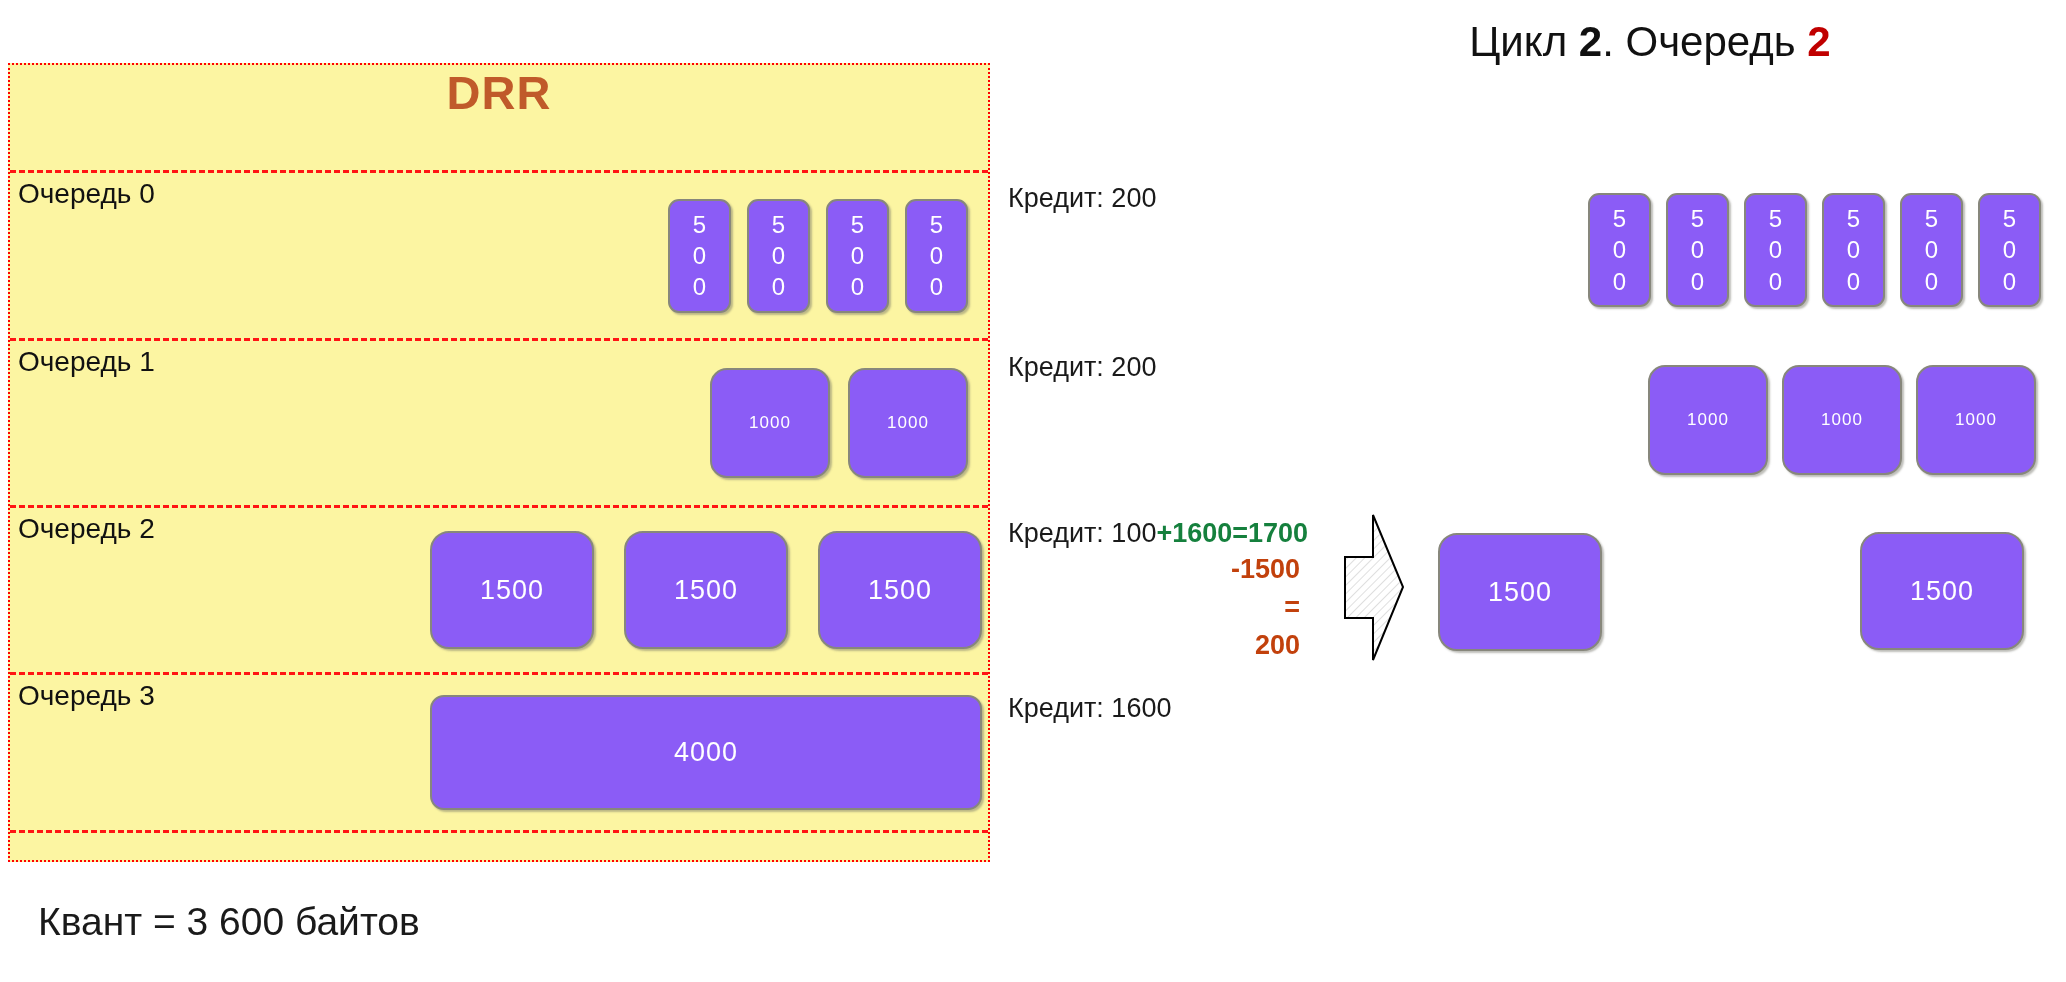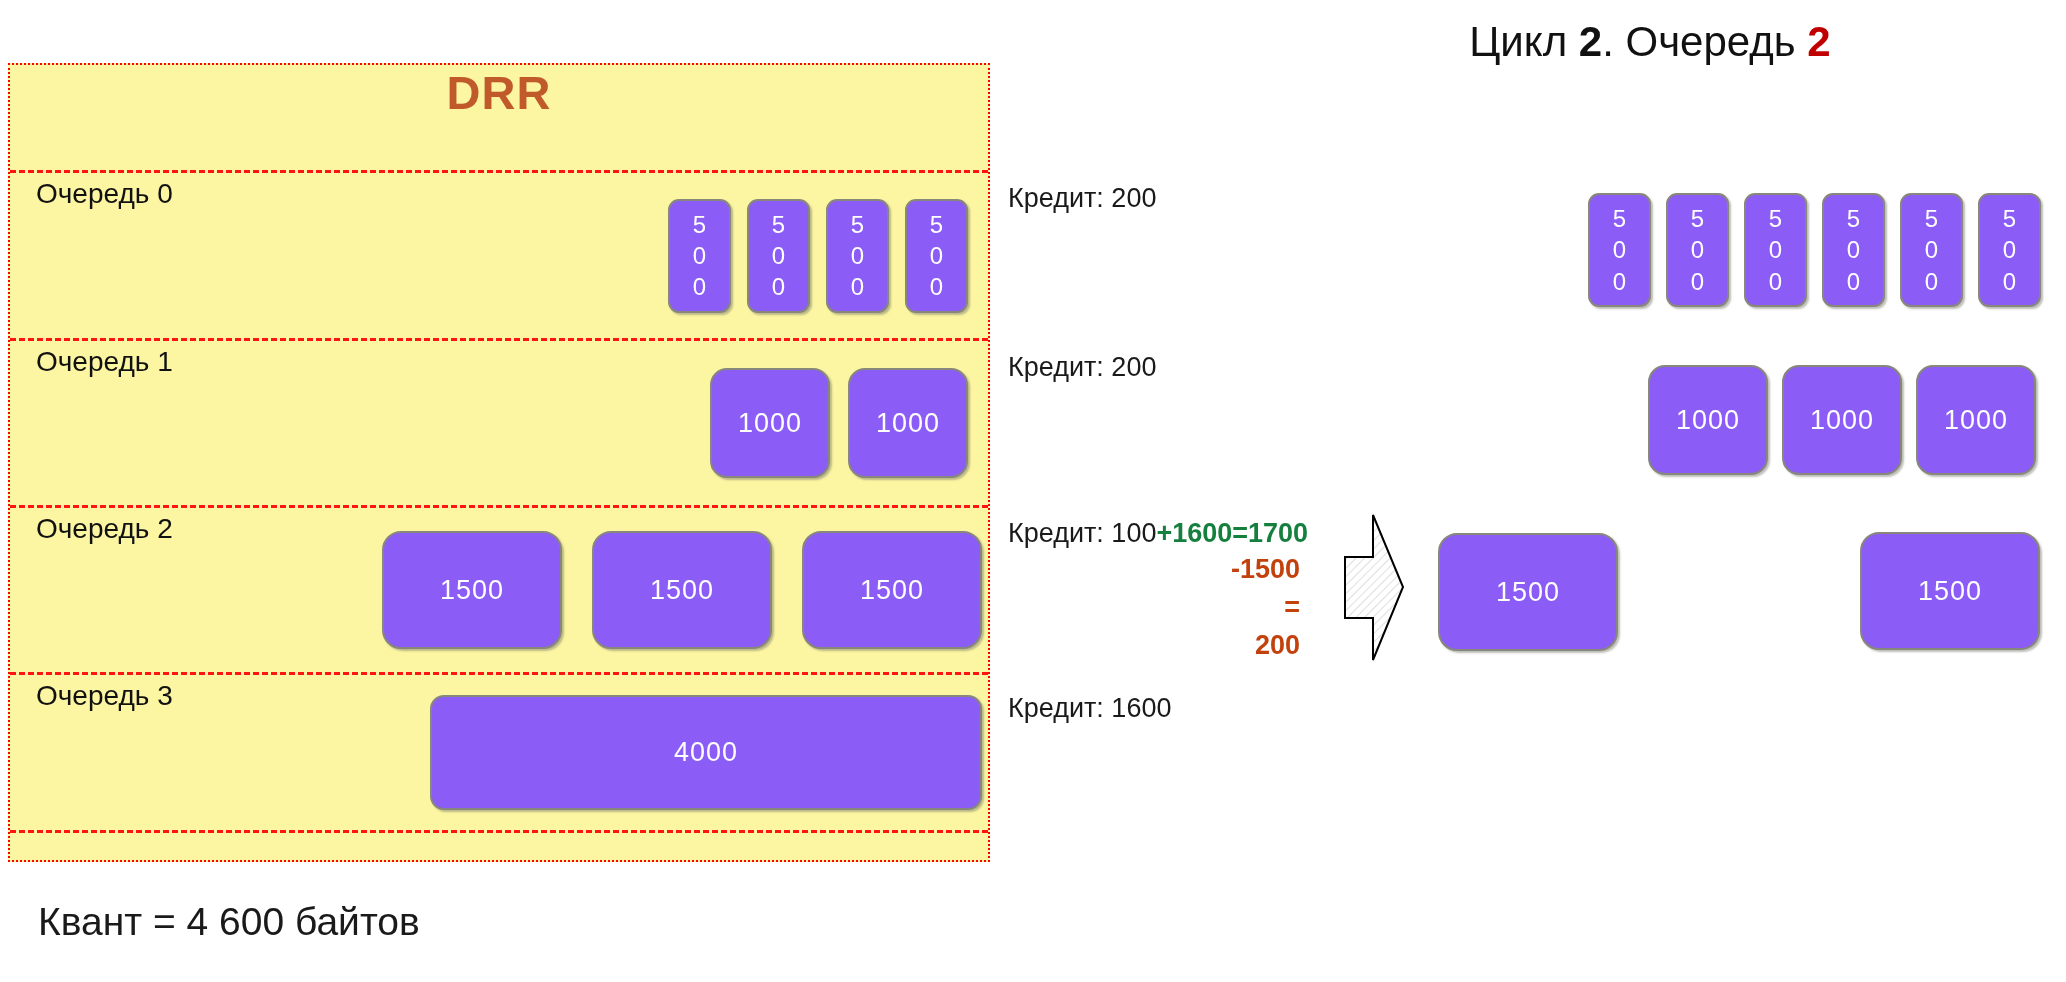--- a/index.html
+++ b/index.html
@@ -8,35 +8,35 @@
   #canvas { position:relative; width:2066px; height:982px; }
 
   
   .drr-box { position:absolute; left:8px; top:63px; width:982px; height:799px;
              background:#FCF5A2; border:2px dotted #FF0000; display:flex; flex-direction:column; }
   .drr-header { height:105px; display:flex; align-items:flex-start; justify-content:center; }
   .drr-title { font-size:47px; font-weight:bold; color:#C05A2A; letter-spacing:1px; }
   .queue-row { position:relative; border-top:3px dashed #FF1414; }
   .q0 { height:168px; } .q1 { height:167px; } .q2 { height:167px; } .q3 { height:158px; }
   .bottom-strip { flex:1; border-top:3px dashed #FF1414; }
-  .queue-label { position:absolute; left:8px; top:5px; font-size:28px; color:#111;margin-left:18px; }
+  .queue-label { position:absolute; left:8px; top:5px; font-size:28px; color:#111; }
   .packet-row { height:100%; display:flex; align-items:center; justify-content:flex-end; }
   .q0 .packet-row { padding-right:20px; gap:16px; }
   .q1 .packet-row { padding-right:20px; gap:18px; }
   .q2 .packet-row { padding-right:6px;  gap:30px; }
   .q3 .packet-row { padding-right:6px; }
 
   
   .packet { background:#8b5cf6; border:2px solid #87877C; color:#fff;
             display:flex; align-items:center; justify-content:center;
             box-shadow:2px 2px 2px rgba(110,110,100,0.45); }
   .p500  { width:63px;  height:114px; border-radius:11px; font-size:24px; }
   .p500 .stack { width:17px; word-break:break-all; line-height:1.3; text-align:center; }
-  .p1000 { width:120px; height:110px; border-radius:17px; font-size:27px; letter-spacing:1px; }
-  .p1500 { width:180px; height:118px; border-radius:19px; font-size:27px; letter-spacing:1px; }
+  .p1000 { width:120px; height:110px; border-radius:17px; font-size:17px; letter-spacing:1px; }
+  .p1500 { width:164px; height:118px; border-radius:19px; font-size:27px; letter-spacing:1px; }
   .p4000 { width:552px; height:115px; border-radius:14px; font-size:27px; letter-spacing:1px; }
 
   
   .credit { position:absolute; left:1008px; font-size:27px; color:#1a1a1a; white-space:nowrap; }
   .credit-green { color:#15803d; font-weight:bold; }
   .credit-red-block { position:absolute; left:1008px; top:550px; width:292px;
                       text-align:right; font-size:27px; font-weight:bold; color:#c2410c;
                       line-height:38px; }
 
   
@@ -184,15 +184,15 @@
         <span>1500</span>
       </div>
   </div>
 
   <div class="remaining-1500">
     <div class="packet p1500">
         <span>1500</span>
       </div>
   </div>
 
-  <div class="quantum-note">Квант = 4 600 байтов</div>
+  <div class="quantum-note">Квант = 3 600 байтов</div>
 
 </div>
 
 </body></html>

